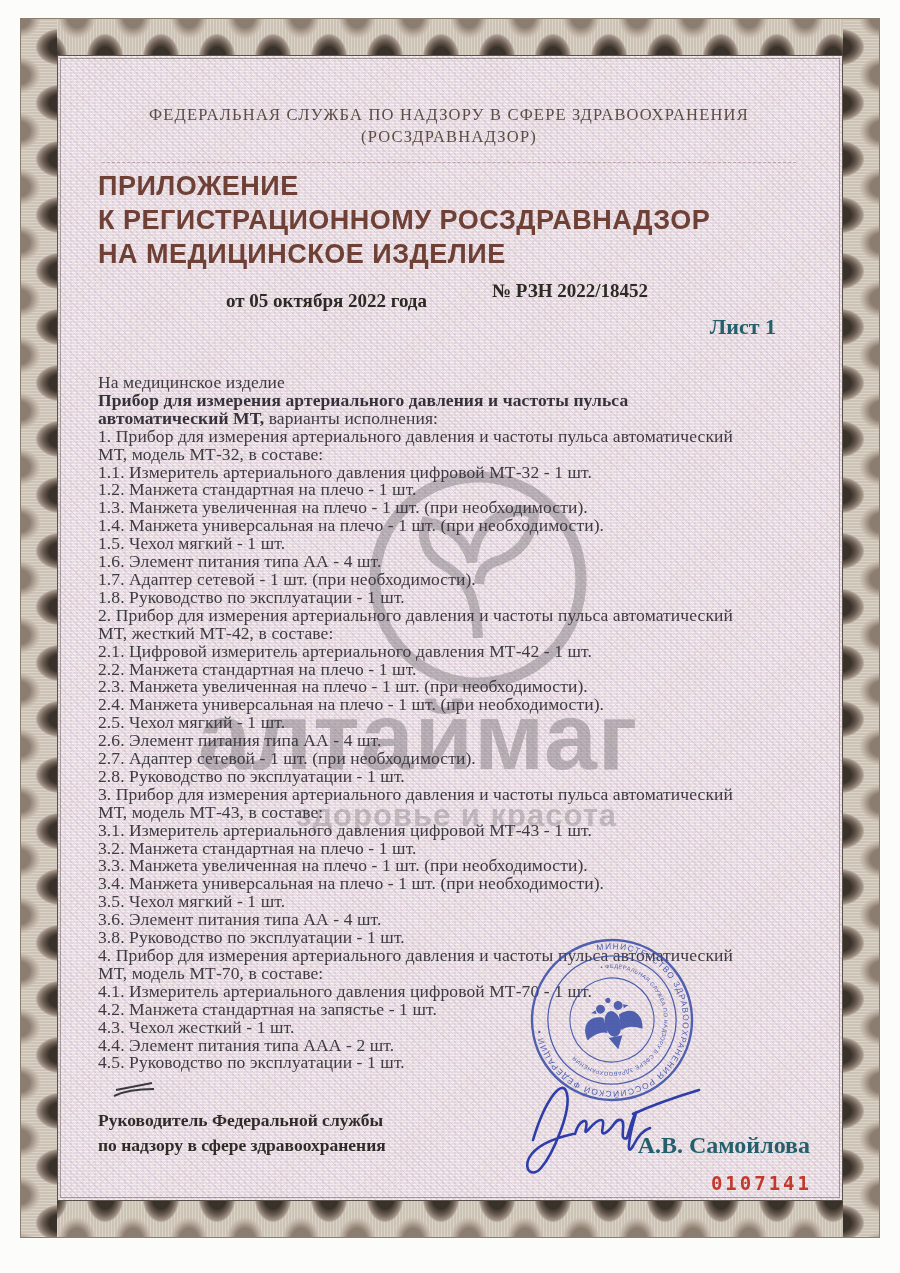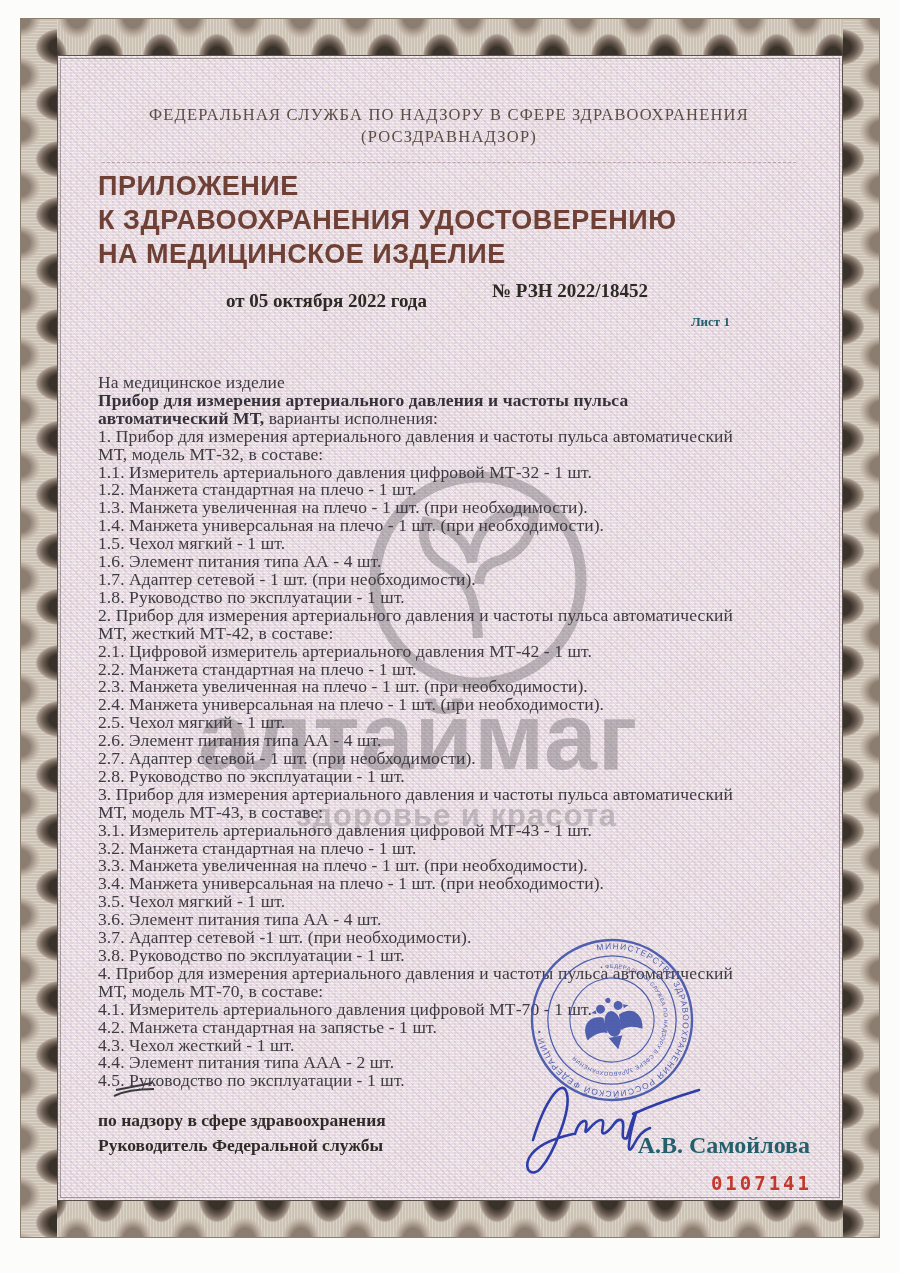--- a/index.html
+++ b/index.html
@@ -59,21 +59,21 @@
   }
   
   .content{position:relative;z-index:2;padding:48px 42px 0 40px;}
   .agency{ text-align:center;color:#5b4d45;font-size:16.5px;line-height:22px;letter-spacing:1.2px;}
   .sep{margin:14px 4px 0;border-top:1px dashed rgba(150,124,130,.55);}
   .title-block{margin-top:6px;text-align:left;color:#6f4136;
     font-family:"Liberation Sans",sans-serif;font-weight:700;font-size:27px;line-height:34px;letter-spacing:.5px;}
   .issue-row{position:relative;margin-top:7px;height:24px;font-weight:700;font-size:19px;color:#2d2925;}
   .issue-date{position:absolute;left:128px;top:12px;}
   .issue-number{position:absolute;left:394px;top:2px;}
-  .sheet-row{margin-top:12px;text-align:right;padding-right:70px;font-weight:700;font-size:13px;color:#24606c;height:22px;}
+  .sheet-row{margin-top:12px;text-align:right;padding-right:24px;font-weight:700;font-size:22px;color:#24606c;height:22px;}
   .body-lines{margin-top:38px;font-size:17.5px;line-height:17.9px;color:#3e3a41;letter-spacing:.1px;}
   .body-line b{color:#35313a;}
   
   .squiggle{position:absolute;left:52px;top:1024px;z-index:3;}
   .signer-title{position:absolute;left:40px;top:1052px;z-index:3;font-weight:700;font-size:17.5px;line-height:25px;color:#2f2b28;}
   .stamp{position:absolute;left:468px;top:878px;z-index:3;opacity:.88;transform:rotate(-12deg);}
   .signature{position:absolute;left:455px;top:1002px;z-index:4;}
   .signer-name{position:absolute;right:32px;top:1076px;z-index:3;font-weight:700;font-size:24px;color:#24606c;}
   .serial{position:absolute;right:30px;top:1116px;z-index:3;font-family:"DejaVu Sans Mono",monospace;
     font-weight:700;font-size:19px;letter-spacing:3px;color:#c2392c;}
@@ -100,21 +100,21 @@
       <div class="wm wm-tagline">здоровье и красота</div>
 
       <div class="content">
         <div class="agency">
           <div>ФЕДЕРАЛЬНАЯ СЛУЖБА ПО НАДЗОРУ В СФЕРЕ ЗДРАВООХРАНЕНИЯ</div>
           <div>(РОСЗДРАВНАДЗОР)</div>
         </div>
         <div class="sep"></div>
         <div class="title-block">
           <div>ПРИЛОЖЕНИЕ</div>
-          <div>К ЗДРАВООХРАНЕНИЯ УДОСТОВЕРЕНИЮ</div>
+          <div>К РЕГИСТРАЦИОННОМУ РОСЗДРАВНАДЗОР</div>
           <div>НА МЕДИЦИНСКОЕ ИЗДЕЛИЕ</div>
         </div>
         <div class="issue-row">
           <span class="issue-date">от  05 октября 2022 года</span>
           <span class="issue-number">№  РЗН 2022/18452</span>
         </div>
         <div class="sheet-row">
           <span>Лист 1</span>
         </div>
         <div class="body-lines" id="body-lines">
@@ -142,42 +142,41 @@
             <div class="body-line">2.7. Адаптер сетевой - 1 шт. (при необходимости).</div>
             <div class="body-line">2.8. Руководство по эксплуатации - 1 шт.</div>
             <div class="body-line">3. Прибор для измерения артериального давления и частоты пульса автоматический</div>
             <div class="body-line">МТ, модель МТ-43, в составе:</div>
             <div class="body-line">3.1. Измеритель артериального давления цифровой МТ-43 - 1 шт.</div>
             <div class="body-line">3.2. Манжета стандартная на плечо - 1 шт.</div>
             <div class="body-line">3.3. Манжета увеличенная на плечо - 1 шт. (при необходимости).</div>
             <div class="body-line">3.4. Манжета универсальная на плечо - 1 шт. (при необходимости).</div>
             <div class="body-line">3.5. Чехол мягкий - 1 шт.</div>
             <div class="body-line">3.6. Элемент питания типа АА - 4 шт.</div>
-            <div class="body-line">3.7. Адаптер сетевой -1 шт. (при необходимости).</div>
             <div class="body-line">3.8. Руководство по эксплуатации - 1 шт.</div>
             <div class="body-line">4. Прибор для измерения артериального давления и частоты пульса автоматический</div>
             <div class="body-line">МТ, модель МТ-70, в составе:</div>
             <div class="body-line">4.1. Измеритель артериального давления цифровой МТ-70 - 1 шт.</div>
             <div class="body-line">4.2. Манжета стандартная на запястье - 1 шт.</div>
             <div class="body-line">4.3. Чехол жесткий - 1 шт.</div>
             <div class="body-line">4.4. Элемент питания типа ААА - 2 шт.</div>
             <div class="body-line">4.5. Руководство по эксплуатации - 1 шт.</div>
           </div>
       </div>
 
       <svg class="squiggle" width="50" height="20" viewBox="0 0 50 20">
         <g fill="none" stroke="#3a3a3e" stroke-width="2">
           <path d="M6,10 L42,3"></path>
           <path d="M4,16 C16,10 30,9 44,9"></path>
         </g>
       </svg>
 
       <div class="signer-title">
+        <div>Руководитель Федеральной службы</div>
         <div>по надзору в сфере здравоохранения</div>
-        <div>Руководитель Федеральной службы</div>
       </div>
 
       <svg class="stamp" width="172" height="172" viewBox="0 0 172 172">
         <defs>
           <path id="arcO" d="M86,15 a71,71 0 1 1 -0.01,0"></path>
           <path id="arcI" d="M86,34 a52,52 0 1 1 -0.01,0"></path>
         </defs>
         <g stroke="#3b4fa8" fill="none">
           <circle cx="86" cy="86" r="80" stroke-width="2.4"></circle>
           <circle cx="86" cy="86" r="64" stroke-width="1.3"></circle>

